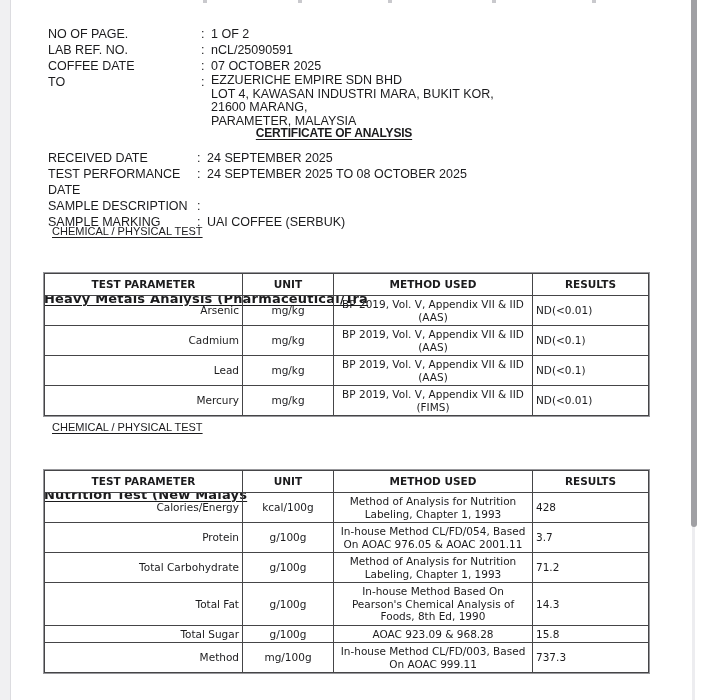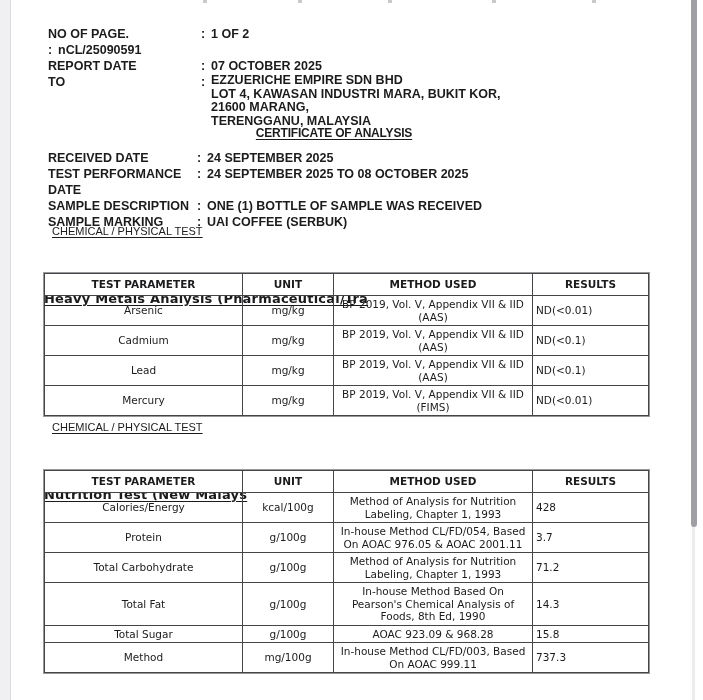--- a/index.html
+++ b/index.html
@@ -9,21 +9,21 @@
     font-family:"Liberation Sans", sans-serif;
   }
   .gutter {
     position:absolute; left:0; top:0; width:10px; height:700px;
     background:#f0f0f2; border-right:1px solid #dcdce0;
   }
   .artifact {
     position:absolute; top:0; height:3px; width:4px; background:#c9c9cd;
   }
   
-  .kv { position:absolute; left:48px; font-size:12.5px;font-weight:bold; }
+  .kv { position:absolute; left:48px; font-size:12.5px; }
   .kv .row { display:flex; align-items:flex-start; line-height:16px; }
   .kv1 .lab { width:153px; flex:none; }
   .kv2 .lab { width:149px; flex:none; }
   .kv .colon { width:10px; flex:none; }
   .kv .val-multi { line-height:13.5px; }
   .kv .val-multi div { line-height:13.5px; }
   .title {
     position:absolute; left:11px; top:126px; width:680px; box-sizing:border-box;
     padding-right:34px; text-align:center;
     font-weight:bold; font-size:12px; letter-spacing:-0.2px;
@@ -45,21 +45,21 @@
   }
   table.analysis th, table.analysis td { border:1px solid #454547; }
   table.analysis { border:1px solid #454547; outline:1px solid #98989c; }
   table.analysis th {
     font-size:10.5px; font-weight:bold; text-align:center; padding:4px 1px;
     line-height:13px; background:#ffffff;
   }
   table.analysis td {
     font-size:10.5px; line-height:12.5px; vertical-align:middle; padding:2px 3px;
   }
-  td.c-param { text-align:center; padding-left:5px; }
+  td.c-param { text-align:right; padding-left:5px; }
   td.c-unit  { text-align:center; }
   td.c-method{ text-align:center; white-space:pre-line; padding-left:2px; padding-right:2px; }
   td.c-result{ text-align:left; }
   .scrollbar { position:absolute; left:690px; top:0; width:8px; height:700px; }
   .scroll-track { position:absolute; left:2px; top:0; width:3px; height:700px; background:#ededf0; }
   .scroll-thumb {
     position:absolute; left:1px; top:-4px; width:6px; height:531px;
     background:#a0a0a4; border-radius:3px;
   }
 </style>
@@ -76,57 +76,57 @@
 
 <div>
 
   <div class="kv kv1" style="top:26px">
     <div class="row">
       <span class="lab">NO OF PAGE.</span>
       <span class="colon">:</span>
       <span class="val">1 OF 2</span>
     </div>
     <div class="row">
+      <span class="lab">LAB REF. NO.</span>
       <span class="colon">:</span>
       <span class="val">nCL/25090591</span>
     </div>
     <div class="row">
-      <span class="lab">REPORT DATE</span>
+      <span class="lab">COFFEE DATE</span>
       <span class="colon">:</span>
       <span class="val">07 OCTOBER 2025</span>
     </div>
     <div class="row">
       <span class="lab">TO</span>
       <span class="colon">:</span>
       <span class="val val-multi">
         <div>EZZUERICHE EMPIRE SDN BHD</div>
         <div>LOT 4, KAWASAN INDUSTRI MARA, BUKIT KOR,</div>
         <div>21600 MARANG,</div>
-        <div>TERENGGANU, MALAYSIA</div>
+        <div>PARAMETER, MALAYSIA</div>
       </span>
     </div>
   </div>
 
   <div class="title">CERTIFICATE OF ANALYSIS</div>
 
   <div class="kv kv2" style="top:150px">
     <div class="row">
       <span class="lab">RECEIVED DATE</span>
       <span class="colon">:</span>
       <span class="val">24 SEPTEMBER 2025</span>
     </div>
     <div class="row">
       <span class="lab">TEST PERFORMANCE DATE</span>
       <span class="colon">:</span>
       <span class="val">24 SEPTEMBER 2025 TO 08 OCTOBER 2025</span>
     </div>
     <div class="row">
       <span class="lab">SAMPLE DESCRIPTION</span>
       <span class="colon">:</span>
-      <span class="val">ONE (1) BOTTLE OF SAMPLE WAS RECEIVED</span>
     </div>
     <div class="row">
       <span class="lab">SAMPLE MARKING</span>
       <span class="colon">:</span>
       <span class="val">UAI COFFEE (SERBUK)</span>
     </div>
   </div>
 
   <div class="slabel" style="top:224px">CHEMICAL / PHYSICAL TEST</div>
   <div class="sheading" style="top:247px">Heavy Metals Analysis (Pharmaceutical/Tra</div>

